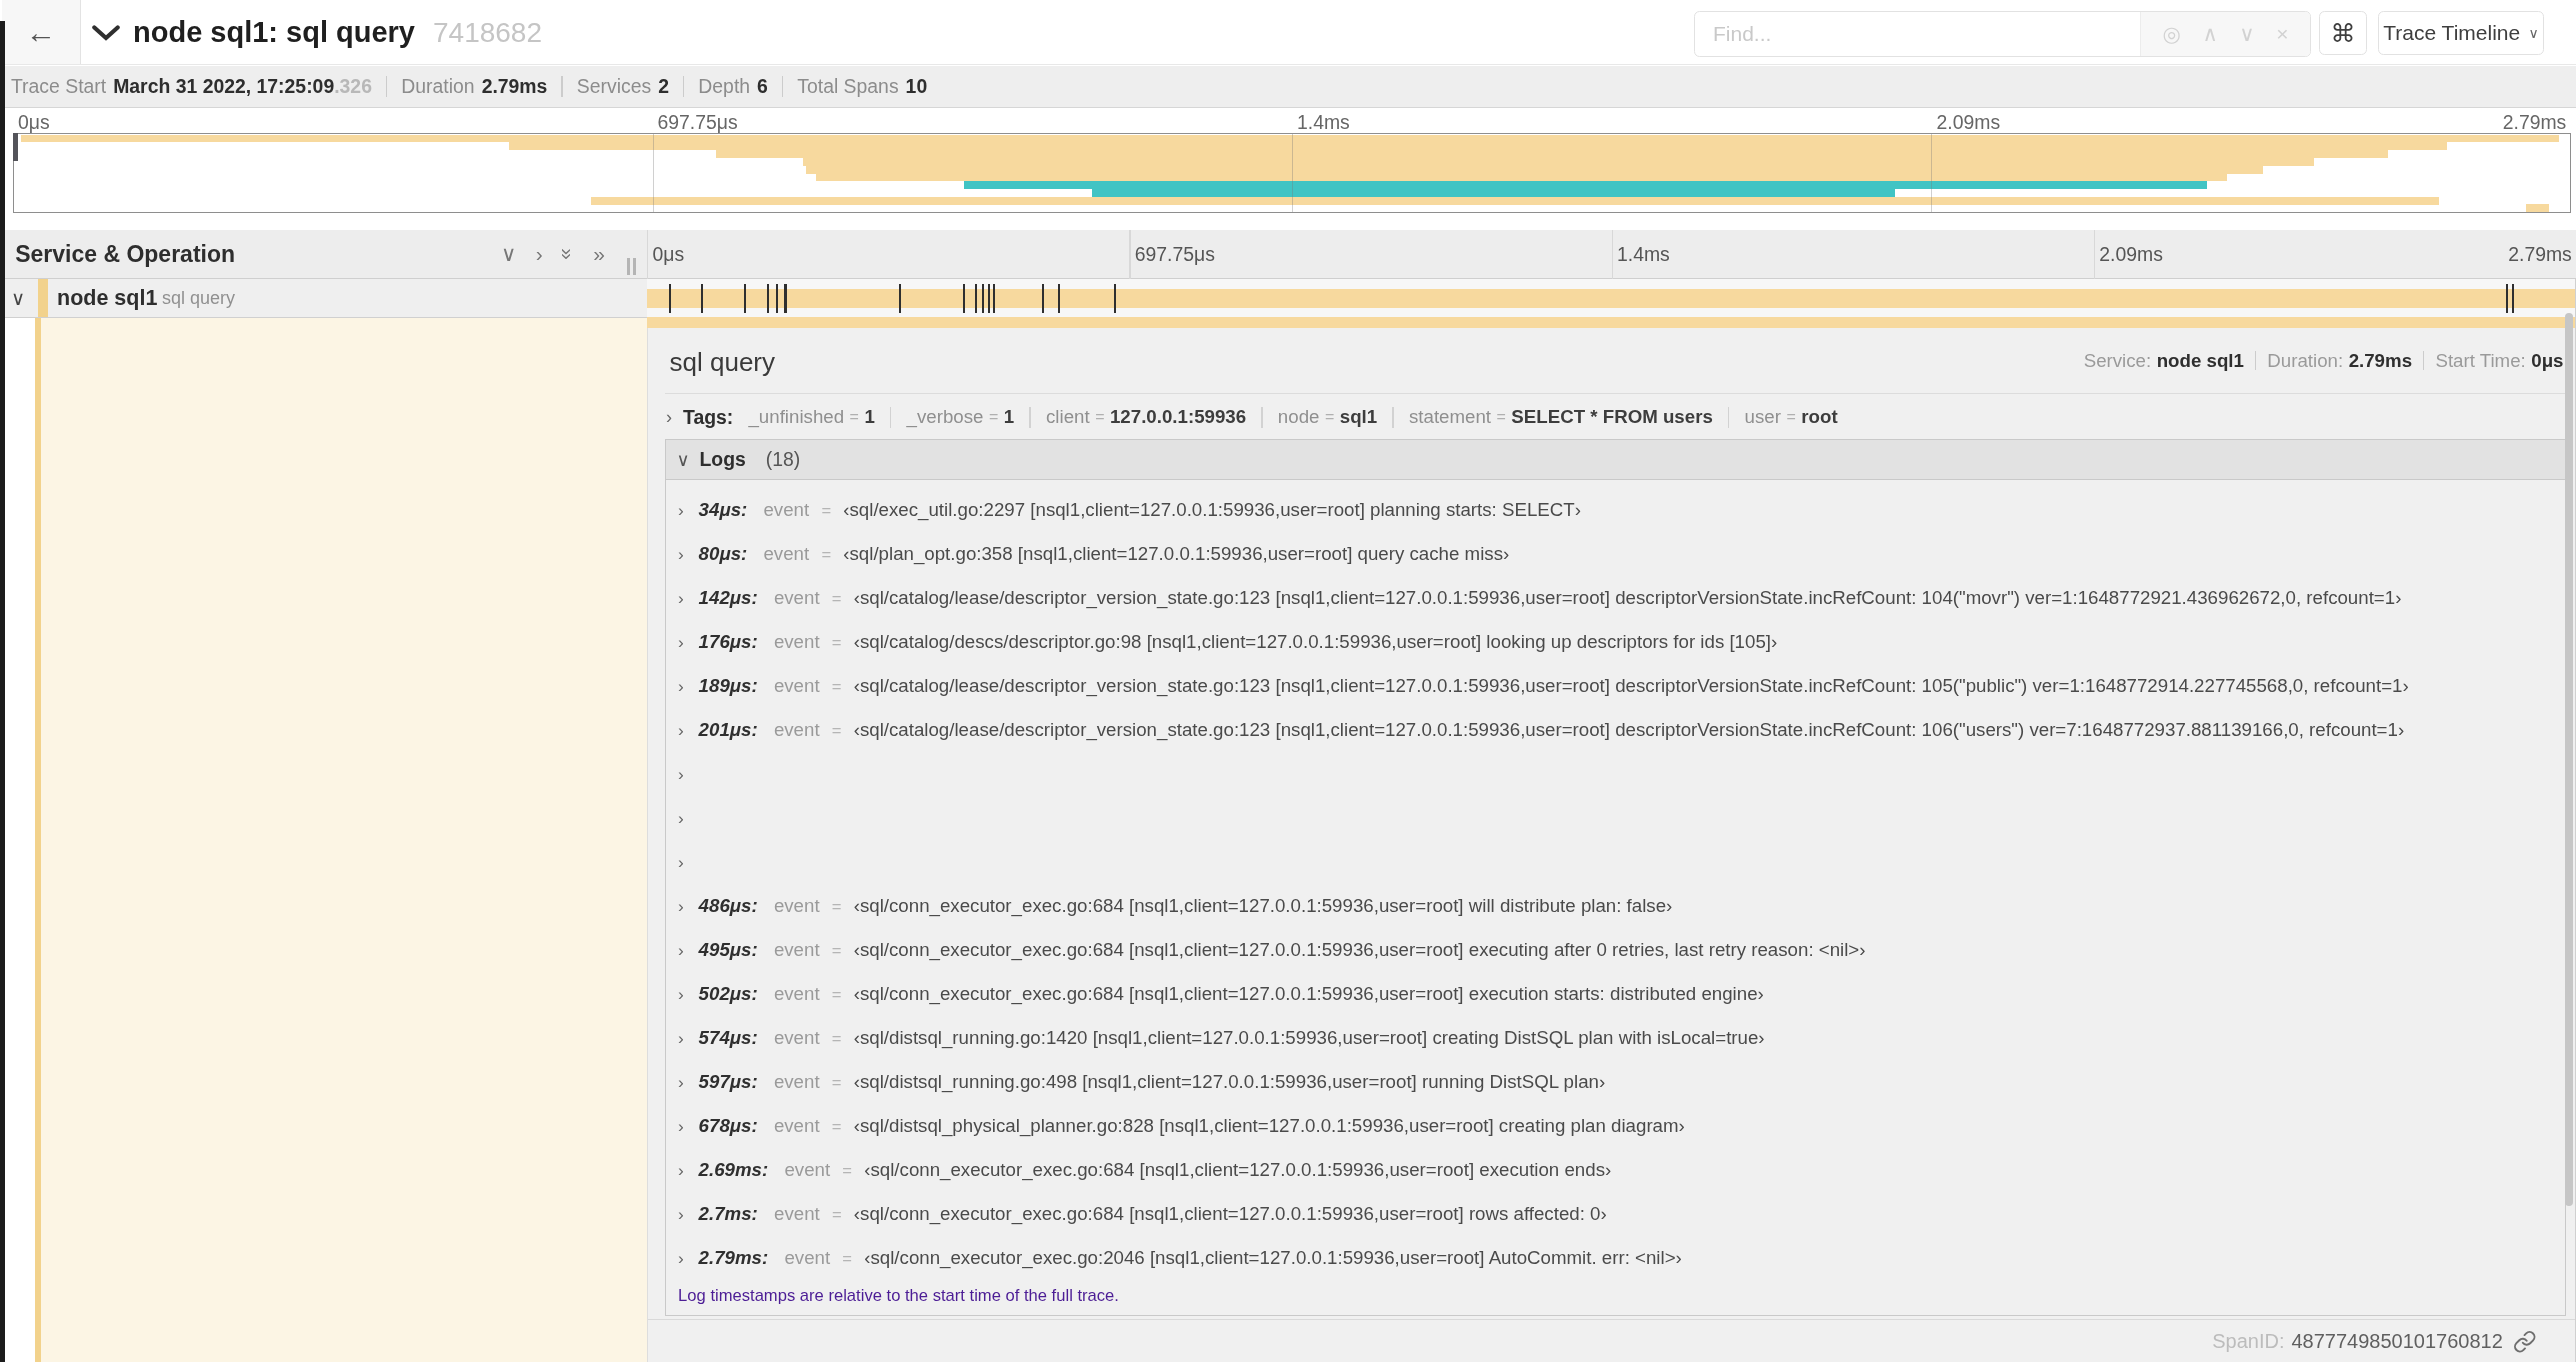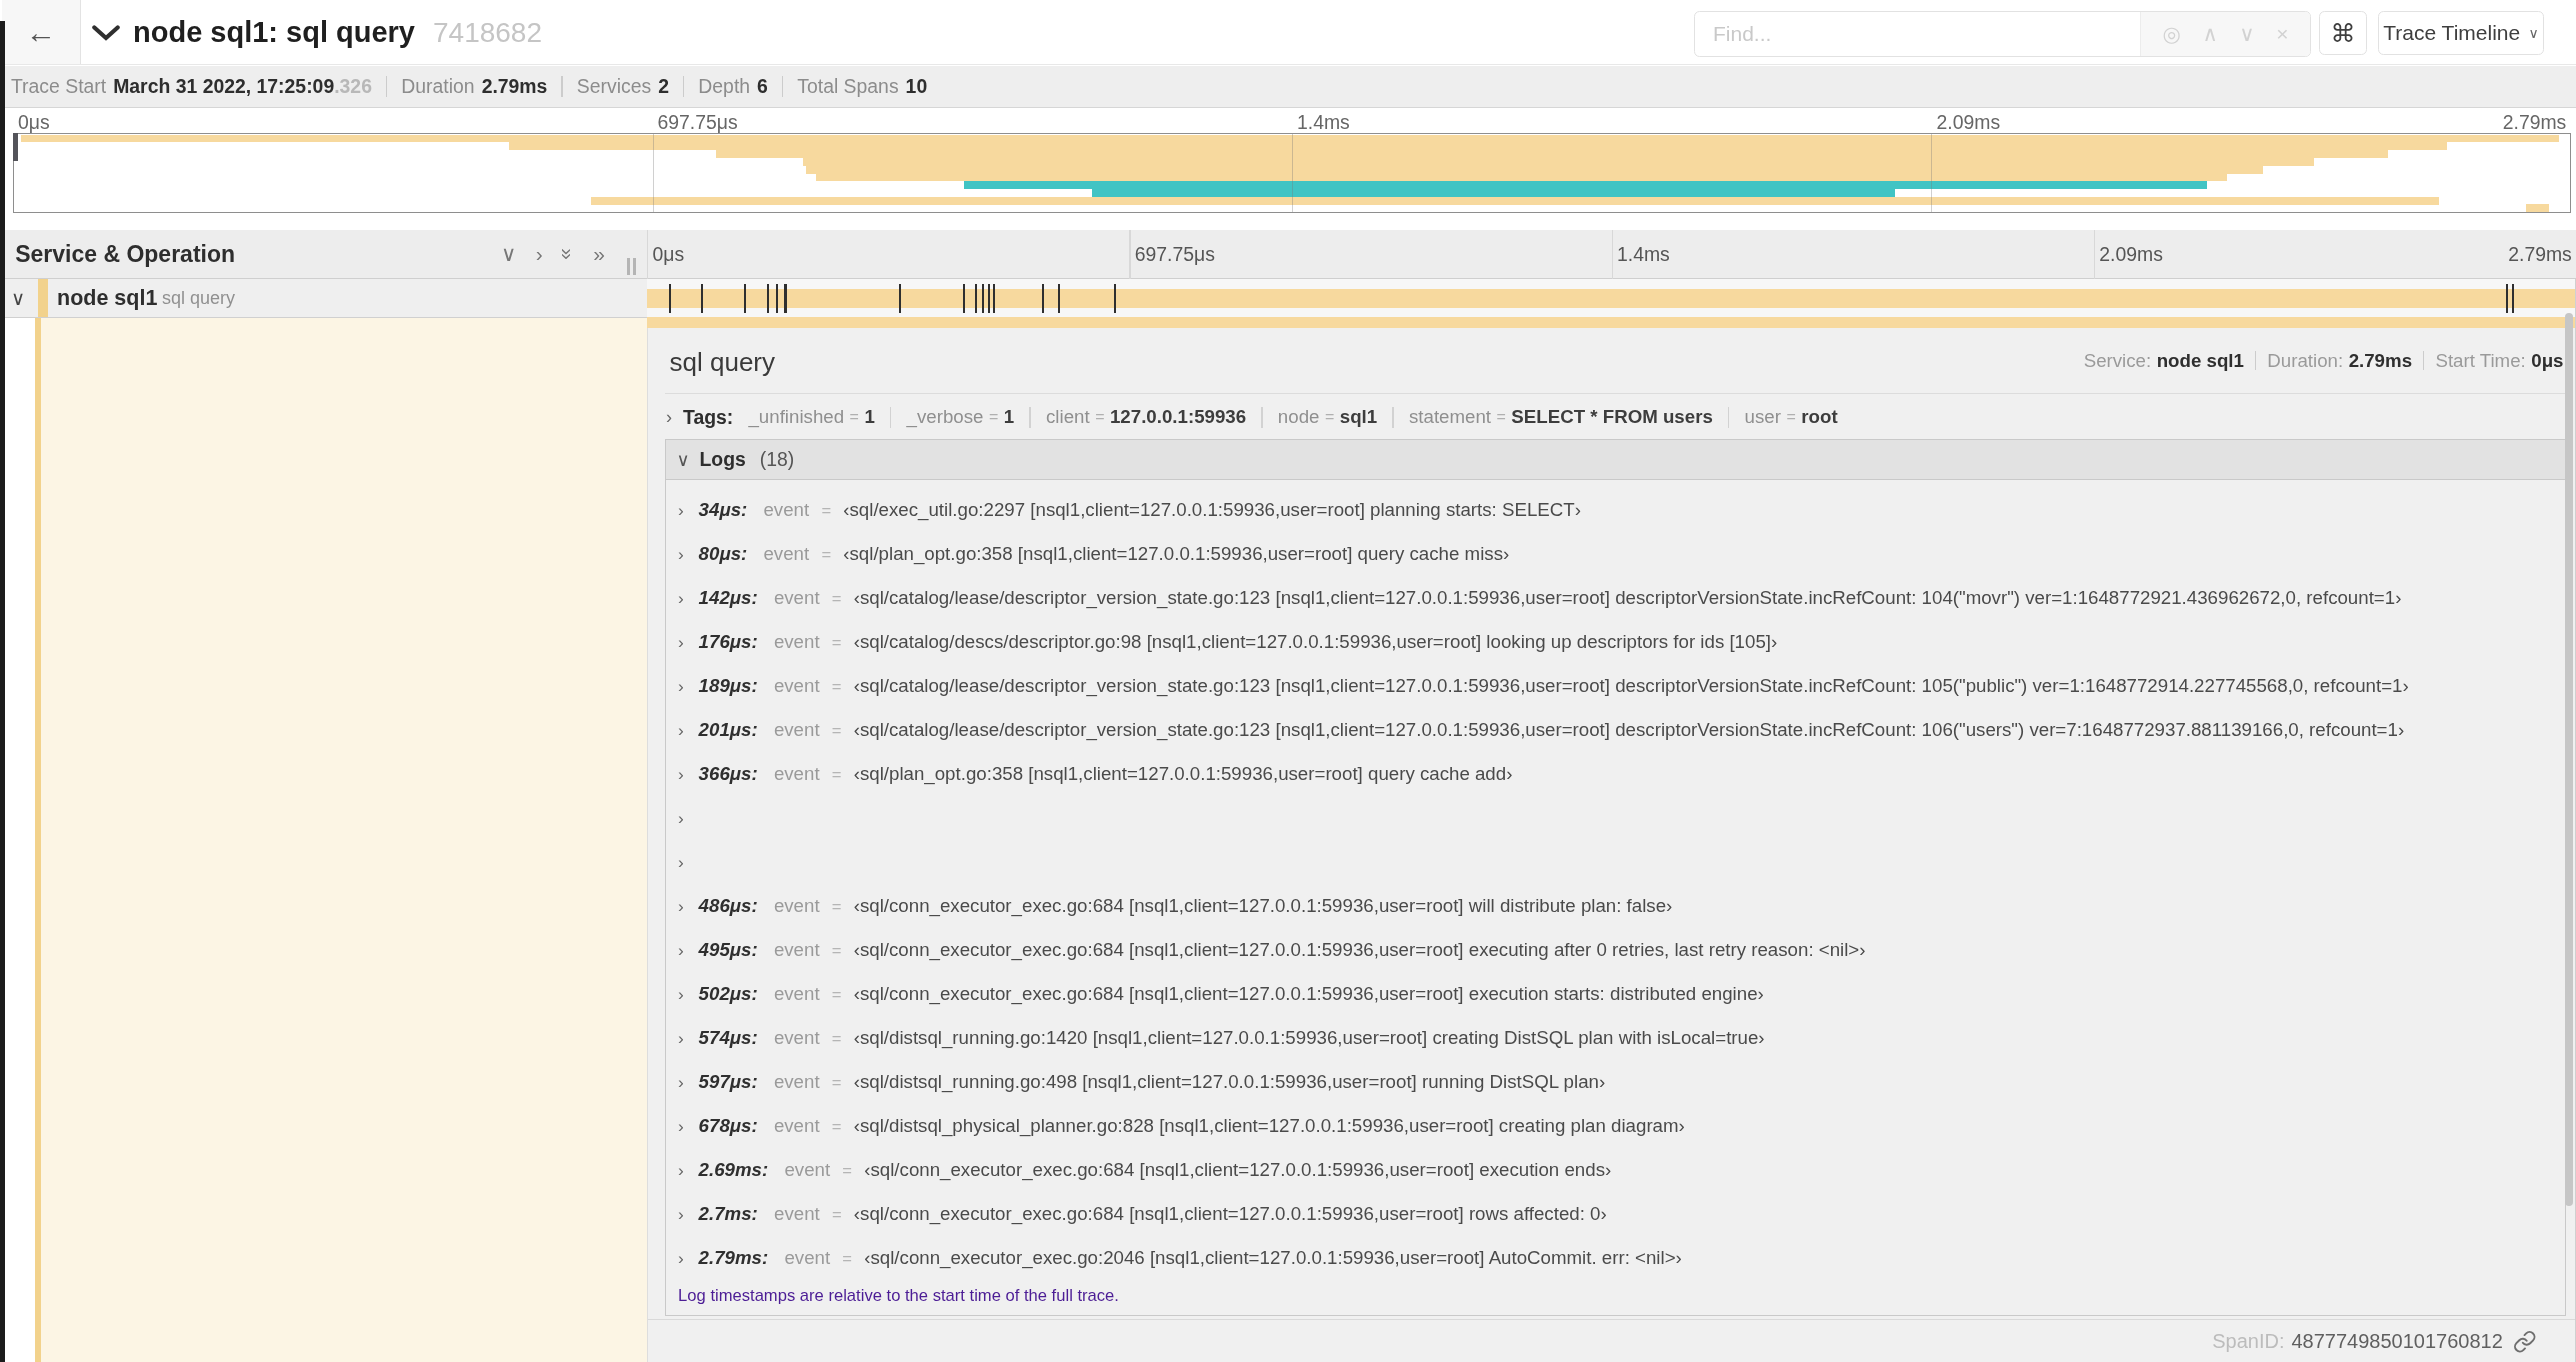--- a/index.html
+++ b/index.html
@@ -83,21 +83,21 @@
   .tags-chevron{color:#666;font-size:18px;margin-right:11px;}
   .tags-title{font-weight:700;font-size:19.4px;color:#2e2e2e;margin-right:15.2px;}
   .tag-key{color:#8f8f8f;}
   .tag-eq{color:#b0b0b0;font-size:16px;margin:0 5.5px;}
   .tag-value{color:#3d3d3d;font-weight:600;}
   .tag-sep{width:1.4px;height:21px;background:#d2d2d2;margin:0 15.2px;}
 
   .logs-box{position:absolute;left:16.6px;right:9.7px;top:111px;height:877px;border:1.4px solid #c9c9c9;box-sizing:border-box;}
   .logs-header{height:40px;background:#e2e2e2;border-bottom:1.4px solid #c9c9c9;display:flex;align-items:center;cursor:pointer;box-sizing:border-box;}
   .logs-chevron{color:#555;font-size:18px;margin:0 9.7px 0 11px;}
-  .logs-title{font-weight:700;font-size:19.4px;color:#2e2e2e;margin-right:14px;}
+  .logs-title{font-weight:700;font-size:19.4px;color:#2e2e2e;margin-right:20px;}
   .logs-count{font-size:19.4px;color:#555;}
   .logs-rows{padding-top:8.3px;}
   .log-row{position:relative;height:44px;line-height:44px;white-space:nowrap;font-size:18.7px;cursor:pointer;}
   .lr-chevron{position:absolute;left:12.5px;color:#666;font-size:17.3px;}
   .lr-body{position:absolute;left:33px;}
   .lr-t{font-weight:700;color:#2f2f2f;font-style:italic;}
   .lr-event{color:#9a9a9a;margin-left:11px;}
   .lr-eq{color:#b5b5b5;margin:0 7px;font-size:16.6px;}
   .lr-msg{color:#4a4a4a;}
   .logs-note{margin-top:5.5px;padding:0 0 9.7px 12.5px;font-size:16.6px;color:#4c1d95;}
@@ -356,26 +356,20 @@
     <span class="lr-body">
       <span class="lr-t">201μs:</span>
       <span class="lr-event">event</span>
       <span class="lr-eq">=</span>
       <span class="lr-msg">‹sql/catalog/lease/descriptor_version_state.go:123 [nsql1,client=127.0.0.1:59936,user=root] descriptorVersionState.incRefCount: 106("users") ver=7:1648772937.881139166,0, refcount=1›</span>
     </span>
   </div>
 
   <div class="log-row">
     <span class="lr-chevron">›</span>
-    <span class="lr-body">
-      <span class="lr-t">366μs:</span>
-      <span class="lr-event">event</span>
-      <span class="lr-eq">=</span>
-      <span class="lr-msg">‹sql/plan_opt.go:358 [nsql1,client=127.0.0.1:59936,user=root] query cache add›</span>
-    </span>
   </div>
 
   <div class="log-row">
     <span class="lr-chevron">›</span>
   </div>
 
   <div class="log-row">
     <span class="lr-chevron">›</span>
   </div>
 

